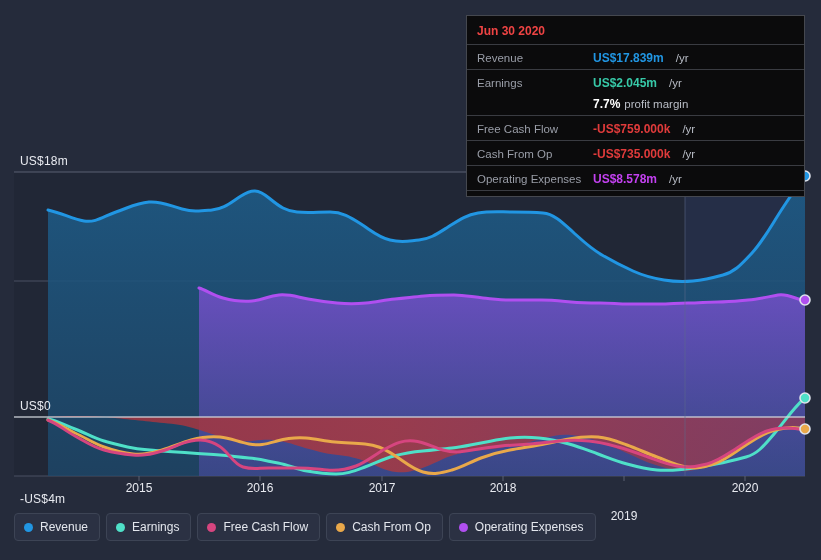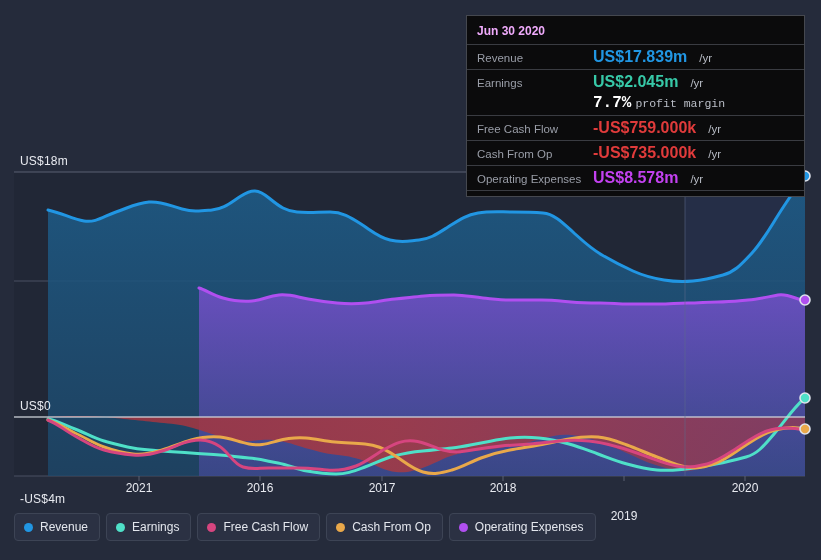--- a/index.html
+++ b/index.html
@@ -38,35 +38,35 @@
 
   
   .tooltip{
     position:absolute;left:466px;top:15px;width:339px;
     background:#0b0b0c;
     border:1px solid #45484f;
     box-sizing:border-box;
     padding:6px 0 2px 0;
   }
   .tt-title{
-    color:#f0abfc;font-size:12px;font-weight:bold;
+    color:#ef4444;font-size:12px;font-weight:bold;
     padding:2px 19px 6px 10px;
   }
   .tt-row{
     display:flex;align-items:baseline;
     border-top:1px solid #3a3c42;
     padding:3px 10px 3px 10px;
     min-height:16px;
   }
-  .tt-row.sub{border-top:none;padding-top:0;font-family:Liberation Mono, monospace;}
+  .tt-row.sub{border-top:none;padding-top:0;}
   .tt-key{
     color:#9a9ea8;font-size:11.5px;
     width:116px;flex:none;
   }
-  .tt-val{font-size:16px;font-weight:bold;}
+  .tt-val{font-size:12px;font-weight:bold;}
   .tt-unit{color:#b9bdc6;font-size:11.5px;font-weight:normal;margin-left:12px;}
   .tt-margin-txt{color:#b9bdc6;font-size:11.5px;font-weight:normal;margin-left:4px;}
   .tt-foot{border-top:1px solid #3a3c42;height:3px;}
 
   
   .legend{
     position:absolute;left:14px;top:513px;
     display:flex;gap:6px;align-items:center;
   }
   .legend-item{
@@ -351,21 +351,21 @@
         <circle cx="805" cy="429" r="5" fill="#e9a84a" stroke="#dfe3ec" stroke-width="1.6"></circle>
       </g>
     </svg>
   </div>
 
   <div class="axis-label y-lab-18">US$18m</div>
   <div class="axis-label y-lab-0">US$0</div>
   <div class="axis-label y-lab-neg4">-US$4m</div>
 
   <div class="x-axis" id="x-axis">
-      <div class="x-tick" style="left: 139px;">2021</div>
+      <div class="x-tick" style="left: 139px;">2015</div>
       <div class="x-tick" style="left: 260px;">2016</div>
       <div class="x-tick" style="left: 382px;">2017</div>
       <div class="x-tick" style="left: 503px;">2018</div>
       <div class="x-tick" style="left: 624px; margin-top: 28px;">2019</div>
       <div class="x-tick" style="left: 745px;">2020</div>
     </div>
 
   <div class="tooltip">
     <div class="tt-title">Jun 30 2020</div>
     <div id="tt-rows">

